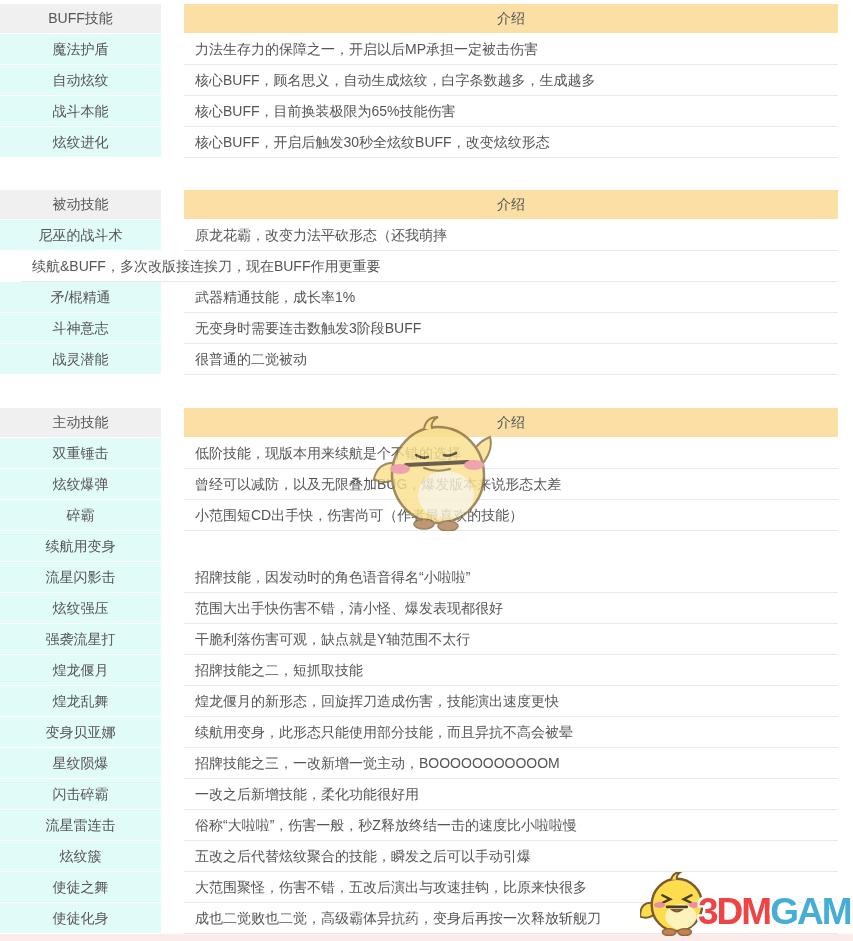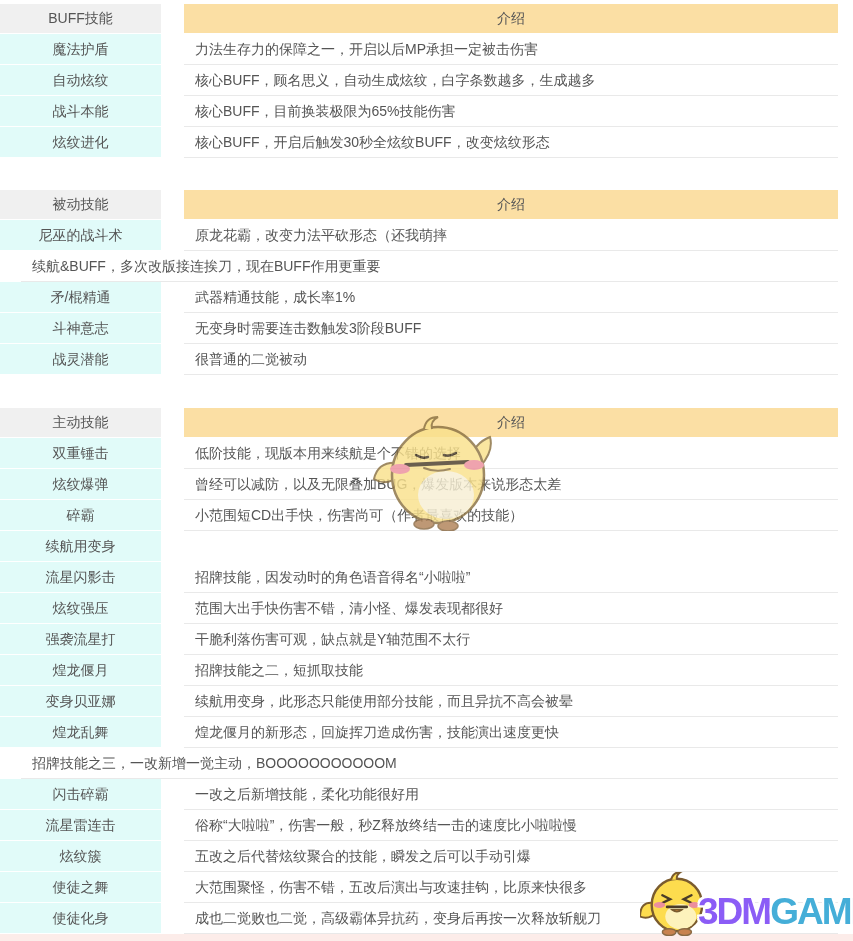--- a/index.html
+++ b/index.html
@@ -64,21 +64,21 @@
     font-weight:bold;
     font-size:37px;
     letter-spacing:-2px;
     line-height:1;
     margin-left:-10px;
     margin-bottom:6px;
     text-shadow:
       -2px -2px 0 #fff, 2px -2px 0 #fff, -2px 2px 0 #fff, 2px 2px 0 #fff,
       0 -2px 0 #fff, 0 2px 0 #fff, -2px 0 0 #fff, 2px 0 0 #fff;
   }
-  .l3dm  { color:#8b5cf6; }
+  .l3dm  { color:#ef4444; }
   .lgame { color:#45aed8; }
   .bottom-strip {
     position:absolute;
     left:0; bottom:0;
     width:853px; height:7px;
     background:#fcece9;
   }
 </style>
 </head>
 <body>
@@ -169,28 +169,29 @@
         </div>
         <div class="row">
           <div class="cell skill-cell">强袭流星打</div>
           <div class="cell intro-cell">干脆利落伤害可观，缺点就是Y轴范围不太行</div>
         </div>
         <div class="row">
           <div class="cell skill-cell">煌龙偃月</div>
           <div class="cell intro-cell">招牌技能之二，短抓取技能</div>
         </div>
         <div class="row">
+          <div class="cell skill-cell">煌龙乱舞</div>
+          <div class="cell intro-cell">煌龙偃月的新形态，回旋挥刀造成伤害，技能演出速度更快</div>
+        </div>
+        <div class="row">
           <div class="cell skill-cell">变身贝亚娜</div>
           <div class="cell intro-cell">续航用变身，此形态只能使用部分技能，而且异抗不高会被晕</div>
         </div>
         <div class="row">
-          <div class="cell skill-cell">煌龙乱舞</div>
-          <div class="cell intro-cell">煌龙偃月的新形态，回旋挥刀造成伤害，技能演出速度更快</div>
-        </div>
-        <div class="row">
+          <div class="cell skill-cell">星纹陨爆</div>
           <div class="cell intro-cell">招牌技能之三，一改新增一觉主动，BOOOOOOOOOOOM</div>
         </div>
         <div class="row">
           <div class="cell skill-cell">闪击碎霸</div>
           <div class="cell intro-cell">一改之后新增技能，柔化功能很好用</div>
         </div>
         <div class="row">
           <div class="cell skill-cell">流星雷连击</div>
           <div class="cell intro-cell">俗称“大啦啦”，伤害一般，秒Z释放终结一击的速度比小啦啦慢</div>
         </div>

